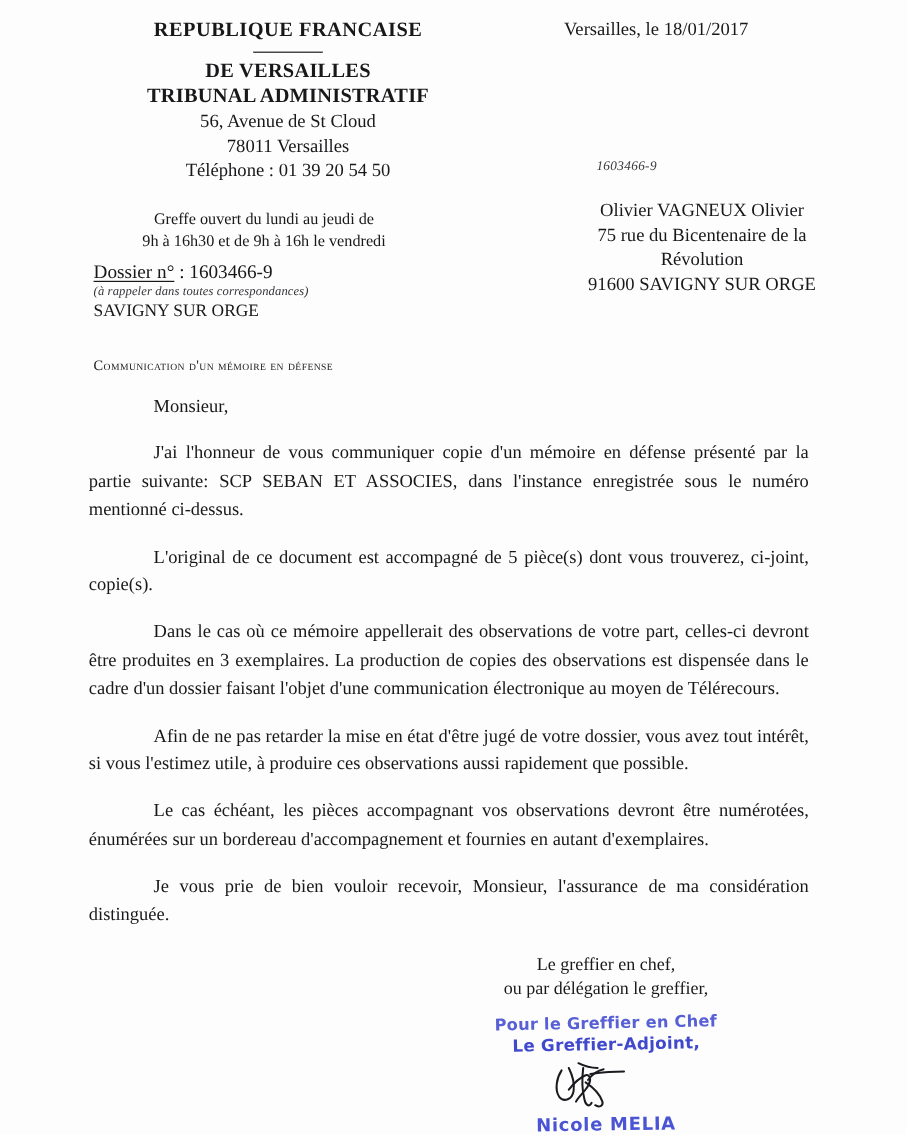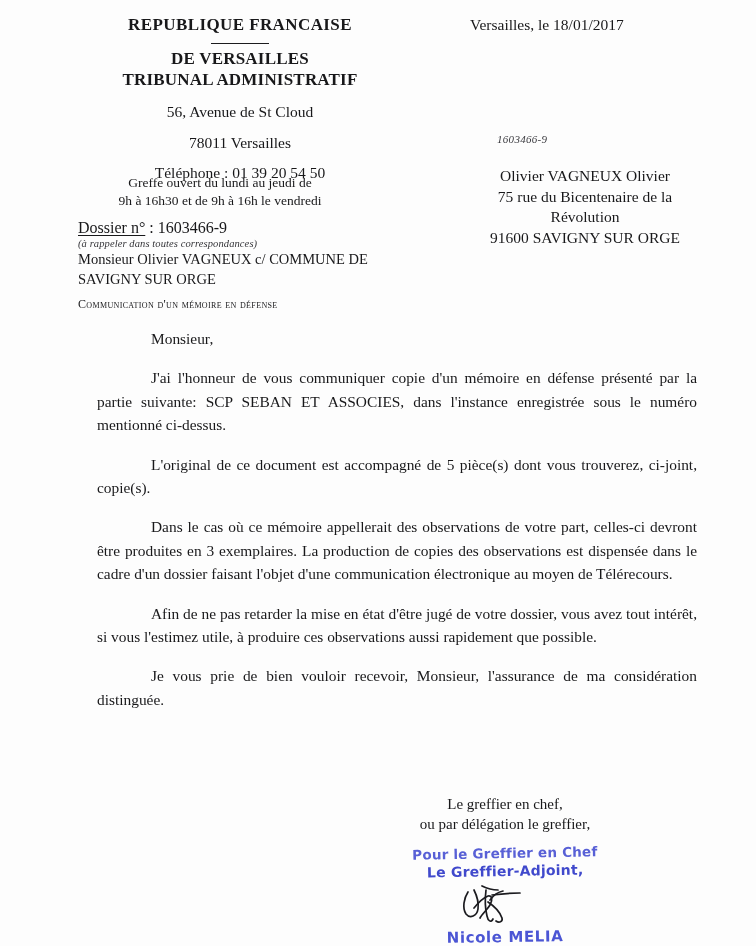--- a/index.html
+++ b/index.html
@@ -38,21 +38,21 @@
     margin: 7px auto 5px auto;
   }
   .ta-title {
     font-size: 17px;
     font-weight: bold;
     letter-spacing: 0.2px;
     line-height: 1.22;
   }
   .addr-line {
     font-size: 15.5px;
-    margin-top: 11px;
+    margin-top: 1px;
   }
 
   
   .date-line {
     position: absolute;
     left: 470px;
     top: 16px;
     font-size: 15.5px;
   }
   .ref-small {
@@ -126,21 +126,20 @@
 
   
   .body {
     position: absolute;
     left: 74px;
     top: 327px;
     width: 600px;
     font-size: 15.4px;
     line-height: 1.52;
     text-align: justify;
-    margin-left: 23px;
   }
   .salutation {
     margin: 0 0 16px 54px;
   }
   .body p.para {
     margin: 0 0 16px 0;
     text-indent: 54px;
     text-align: justify;
     text-justify: inter-word;
   }
@@ -223,32 +222,32 @@
   </div>
 
   <div class="greffe-hours">
     <div>Greffe ouvert du lundi au jeudi de</div>
     <div>9h à 16h30 et de 9h à 16h  le vendredi</div>
   </div>
 
   <div class="dossier">
     <div class="dossier-line"><span class="dossier-label">Dossier n°</span><span> : </span><span>1603466-9</span></div>
     <div class="dossier-note">(à rappeler dans toutes correspondances)</div>
-    <div class="dossier-parties">Monsieur Olivier VAGNEUX c/ COMMUNE DE</div>
     <div class="dossier-parties">SAVIGNY SUR ORGE</div>
   </div>
 
   <div class="subject">Communication d'un mémoire en défense</div>
 
   <div class="body">
     <p class="salutation">Monsieur,</p>
     <p class="para">J'ai l'honneur de vous communiquer copie d'un mémoire en défense présenté par la partie suivante:  SCP SEBAN ET ASSOCIES, dans l'instance enregistrée sous le numéro mentionné ci-dessus.</p>
     <p class="para">L'original de ce document est accompagné de 5 pièce(s) dont vous trouverez, ci-joint, copie(s).</p>
     <p class="para">Dans le cas où ce mémoire appellerait des observations de votre part, celles-ci devront être produites en 3 exemplaires. La production de copies des observations est dispensée dans le cadre d'un dossier faisant l'objet d'une communication électronique au moyen de Télérecours.</p>
     <p class="para">Afin de ne pas retarder la mise en état d'être jugé de votre dossier, vous avez tout intérêt, si vous l'estimez utile, à produire ces observations aussi rapidement que possible.</p>
+    <p class="para">Le cas échéant, les pièces accompagnant vos observations devront être numérotées, énumérées sur un bordereau d'accompagnement et fournies en  autant d'exemplaires.</p>
     <p class="para">Je vous prie de bien vouloir recevoir, Monsieur, l'assurance de ma considération distinguée.</p>
   </div>
 
   <div class="sign-block">
     <div class="sign-title">Le greffier en chef,</div>
     <div class="sign-title">ou par délégation le greffier,</div>
 
     <div class="stamp">
       <div class="stamp-l1">Pour le Greffier en Chef</div>
       <div class="stamp-l2">Le Greffier-Adjoint,</div>

